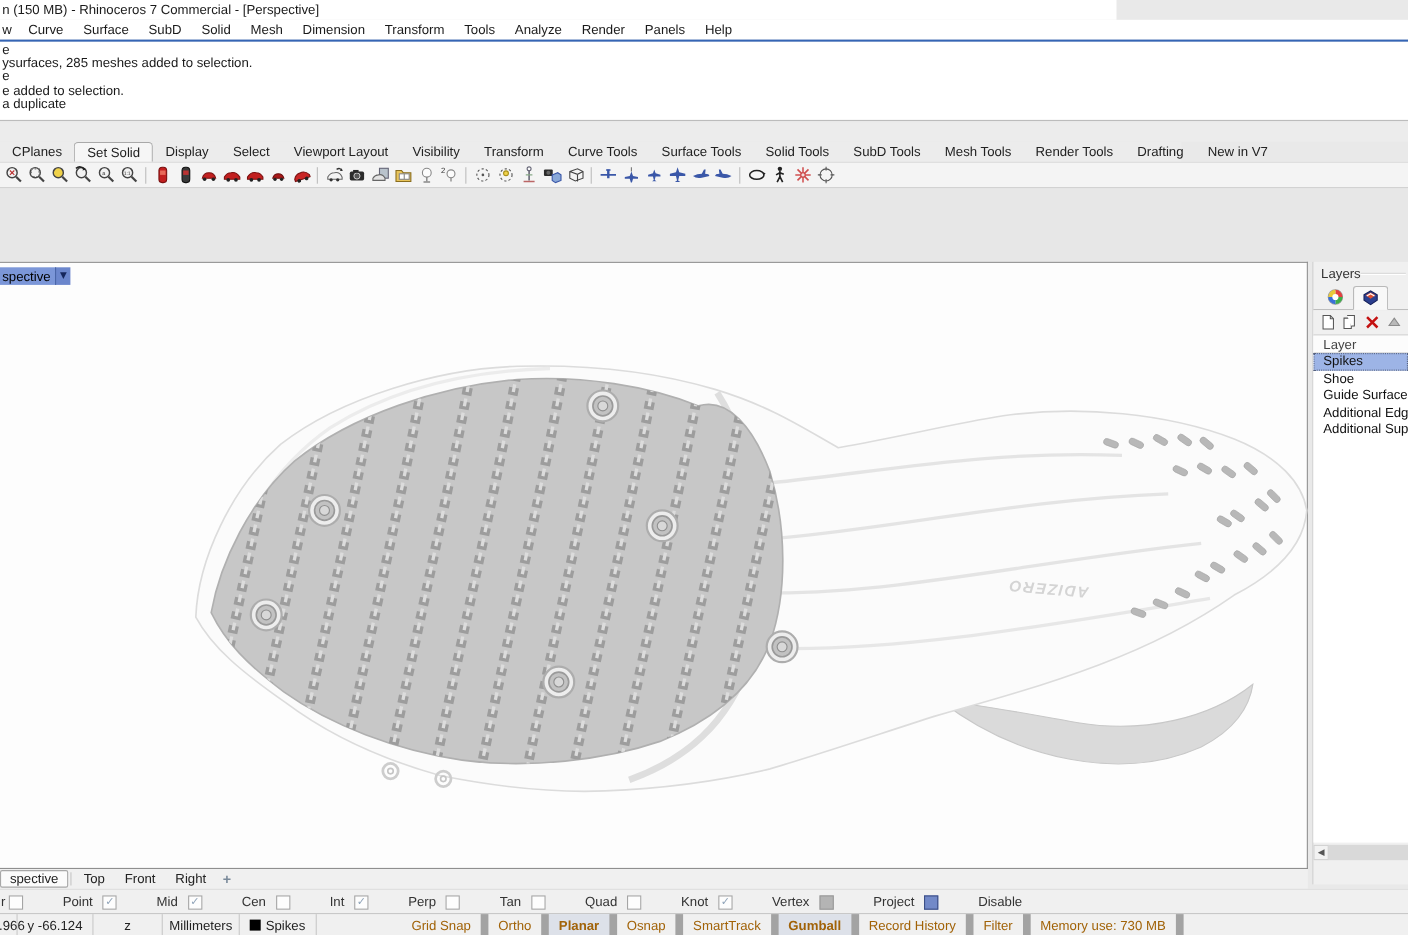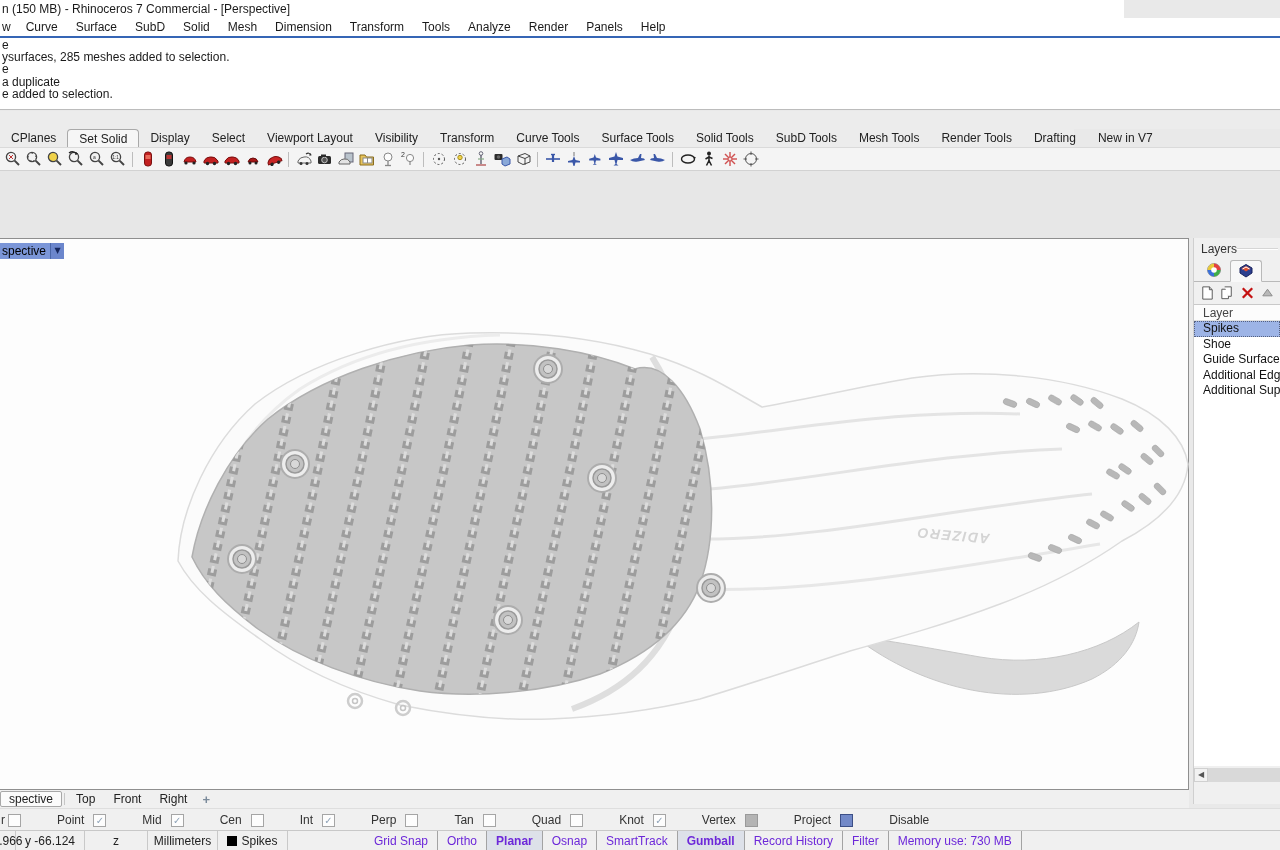--- a/index.html
+++ b/index.html
@@ -1,20 +1,20 @@
 <!DOCTYPE html>
 <html><head>
 <meta charset="utf-8">
 <style>
   * { margin:0; padding:0; box-sizing:border-box; }
   html,body { width:1280px; height:850px; overflow:hidden; }
   body { font-family:"Liberation Sans", sans-serif; font-size:12px; color:#1a1a1a; background:#e9e9e9; position:relative; }
 
   
-  .title-bar { position:absolute; left:0; top:0; width:1124px; height:18px; background:#fff; padding-left:2px; line-height:18px; font-size:12px; white-space:nowrap; }
+  .title-bar { position:absolute; left:0; top:0; width:1015px; height:18px; background:#fff; padding-left:2px; line-height:18px; font-size:12px; white-space:nowrap; }
   .menu-bar { position:absolute; left:0; top:18px; width:1280px; height:18px; background:#fff; display:flex; align-items:center; padding-left:2px; }
   .menu-bar .menu-item { padding:0 9px; line-height:18px; cursor:default; }
   .menu-bar .menu-item:first-child { padding:0 6px 0 0; }
   .accent-line { position:absolute; left:0; top:36px; width:1280px; height:2px; background:#3565b5; }
   .cmd-history { position:absolute; left:0; top:38px; width:1280px; height:72px; background:#fff; border-bottom:1px solid #bcbcbc; padding:1px 0 0 2px; overflow:hidden; }
   .cmd-history .cmd-line { line-height:12.2px; font-size:12px; white-space:nowrap; }
   .dock-gap { position:absolute; left:0; top:111px; width:1280px; height:18px; background:#ececec; }
 
   
   .tab-row { position:absolute; left:0; top:129px; width:1074px; height:18px; background:#ececec; display:flex; align-items:flex-end; padding-left:0px; }
@@ -60,21 +60,21 @@
   .osnap-row { position:absolute; left:0; top:808px; width:1280px; height:22px; background:#f0f0f0; border-top:1px solid #dedede; display:flex; align-items:center; padding-left:1px; }
   .osnap-item { display:inline-flex; align-items:flex-end; margin-right:9px; color:#333;gap:32px; }
   .osnap-item .cb { width:13px; height:13px; border:1px solid #a5a5a5; background:#fdfdfd; margin-right:4px; display:inline-flex; align-items:center; justify-content:center; font-family:"DejaVu Sans", sans-serif; font-size:10px; color:#8fa3b8; }
   .osnap-item .cb.checked::before { content:"\2713"; }
   .osnap-item .cb.solid-grey { background:#b4b4b4; border-color:#9a9a9a; }
   .osnap-item .cb.solid-blue { background:#7289c8; border-color:#3c4f86; }
   .osnap-frag { margin-right:3px; color:#333; }
 
   .status-bar { position:absolute; left:0; top:830px; width:1280px; height:20px; background:#f0f0f0; border-top:1px solid #c8c8c8; display:flex; align-items:stretch; font-size:12px; }
   .sb-pane { border-right:1px solid #c9c9c9; display:flex; align-items:center; justify-content:center; white-space:nowrap; padding:0 4px; color:#222; }
-  .sb-toggle { border-right:1px solid #a3a3a3; border-left:none; display:flex; align-items:center; padding:0 9px; white-space:nowrap; color:#6d28d9; }
+  .sb-toggle { border-right:7px solid #a3a3a3; border-left:none; display:flex; align-items:center; padding:0 9px; white-space:nowrap; color:#a16207; }
   .sb-toggle.active { font-weight:bold; background:#dde1e9; }
   .sb-swatch { width:10px; height:10px; background:#000; margin-right:4px; display:inline-block; }
   .sb-spacer { width:77px; border-right:none; }
 </style>
 </head>
 <body>
 
 <div class="title-bar">n (150 MB) - Rhinoceros 7 Commercial - [Perspective]</div>
 <div class="menu-bar" id="menu-bar">
     <span class="menu-item">w</span>
@@ -89,22 +89,22 @@
     <span class="menu-item">Analyze</span>
     <span class="menu-item">Render</span>
     <span class="menu-item">Panels</span>
     <span class="menu-item">Help</span>
   </div>
 <div class="accent-line"></div>
 <div class="cmd-history" id="cmd-history">
     <div class="cmd-line">e</div>
     <div class="cmd-line">ysurfaces, 285 meshes added to selection.</div>
     <div class="cmd-line">e</div>
+    <div class="cmd-line">e added to selection.</div>
     <div class="cmd-line">a duplicate</div>
-    <div class="cmd-line">e added to selection.</div>
   </div>
 <div class="dock-gap"></div>
 <div class="tab-row" id="tab-row">
     <span class="ttab">CPlanes</span>
     <span class="ttab active">Set Solid</span>
     <span class="ttab">Display</span>
     <span class="ttab">Select</span>
     <span class="ttab">Viewport Layout</span>
     <span class="ttab">Visibility</span>
     <span class="ttab">Transform</span>

